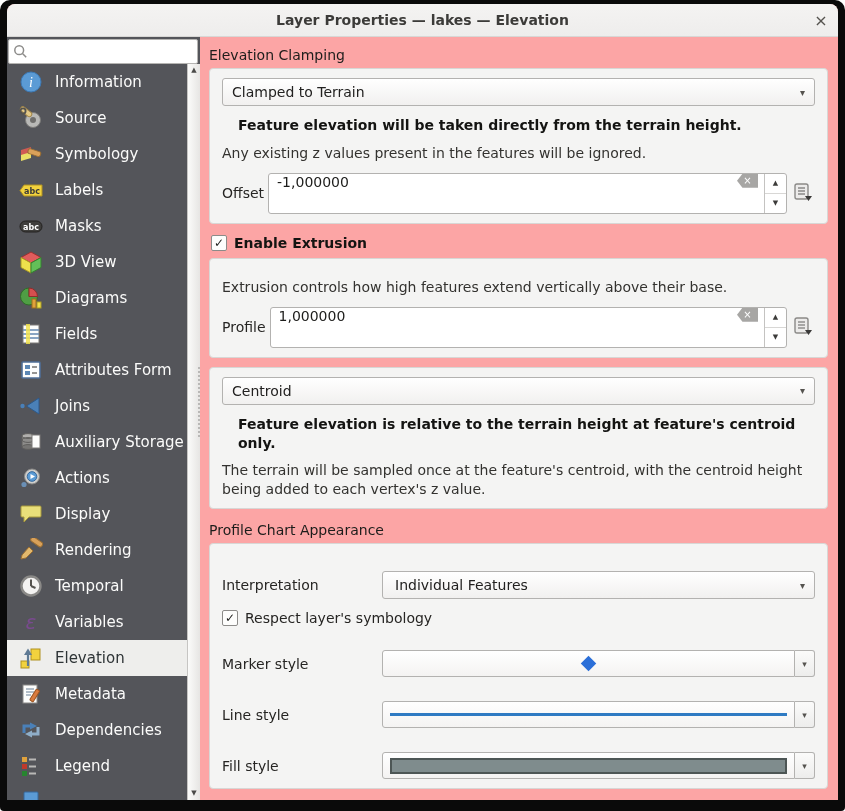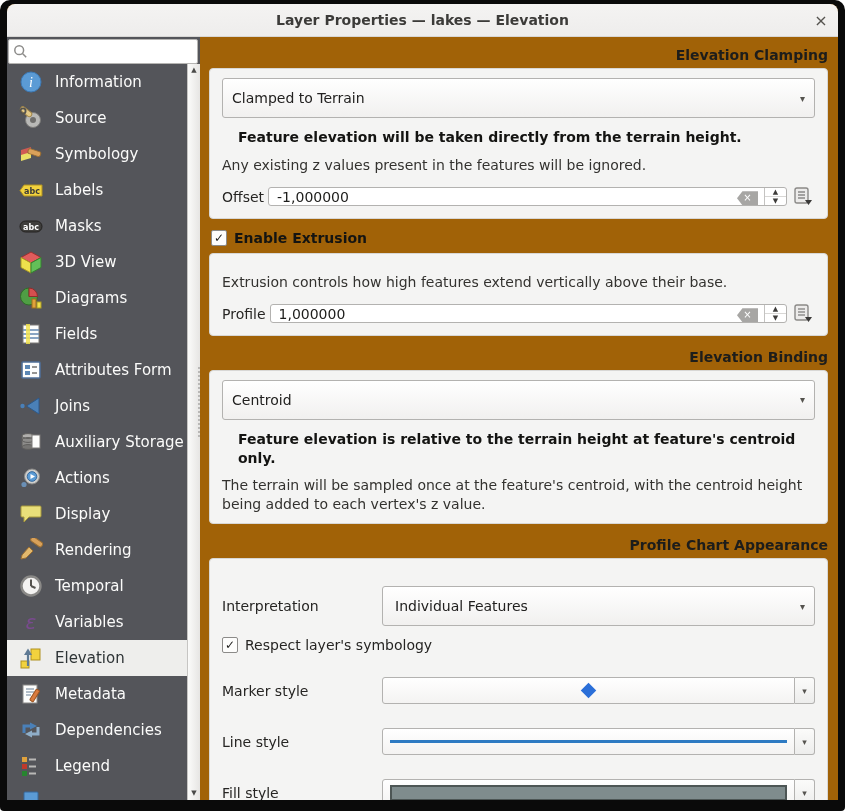--- a/index.html
+++ b/index.html
@@ -1,18 +1,18 @@
 <!DOCTYPE html>
 <html><head>
 <meta charset="utf-8">
 <style>
   html,body{margin:0;padding:0;background:#ffffff;font-family:"DejaVu Sans",sans-serif;}
   *{box-sizing:border-box;}
   #window{position:relative;width:845px;height:811px;background:#0a0a0a;border-radius:10px 10px 4px 4px;overflow:hidden;}
-  #inner{position:absolute;top:4px;left:7px;right:7px;bottom:11px;background:#a16207;border-radius:8px 8px 0 0;overflow:hidden;display:flex;flex-direction:column;}
+  #inner{position:absolute;top:4px;left:7px;right:7px;bottom:11px;background:#fca5a5;border-radius:8px 8px 0 0;overflow:hidden;display:flex;flex-direction:column;}
   
   .titlebar{height:33px;background:linear-gradient(#f4f3f2,#eeedec);display:flex;align-items:center;flex:0 0 auto;border-bottom:1px solid #d8d7d5;}
   .titlebar .title{flex:1;text-align:center;font-weight:bold;font-size:14px;color:#3c3b39;}
   .titlebar .close{width:34px;text-align:center;font-size:16px;color:#55534f;cursor:pointer;}
   
   .content{flex:1;display:flex;min-height:0;}
   
   .sidebar{width:193px;flex:0 0 auto;display:flex;flex-direction:column;background:#54555a;}
   .searchwrap{background:#54555a;padding:2px 0 0 1px;}
   .search{width:190px;height:25px;background:#ffffff;border:1px solid #b5b4b2;border-radius:2px;display:flex;align-items:center;padding:0 4px;}
@@ -22,32 +22,32 @@
   .side-item{height:36px;display:flex;align-items:center;gap:12px;padding-left:12px;color:#fbfbfa;font-size:15px;cursor:pointer;}
   .side-item.selected{background:#eeeeec;color:#2e3436;}
   .side-item .icn{width:24px;height:24px;flex:0 0 auto;display:flex;align-items:center;justify-content:center;}
   .side-item .icn svg{width:24px;height:24px;display:block;}
   
   .sscroll{width:13px;flex:0 0 auto;background:linear-gradient(to right,#fbfbfa,#e6e5e3);border-left:1px solid #c6c5c3;display:flex;flex-direction:column;align-items:center;justify-content:space-between;padding:3px 0;}
   .sscroll .arr{font-size:7px;color:#4a4a48;line-height:1;}
   
   .panel{flex:1;display:flex;flex-direction:column;padding:6px 10px 8px 9px;min-width:0;position:relative;}
   .splitter{position:absolute;left:-2px;top:330px;height:70px;width:4px;border-left:2px dotted #b9b8b6;}
-  .sect-title{font-size:14px;font-weight:bold;color:#1d1d1b;margin:4px 0 5px 0;text-align:right;}
+  .sect-title{font-size:14px;font-weight:normal;color:#1d1d1b;margin:4px 0 5px 0;}
   .groupbox{background:#f4f4f3;border:1px solid #d8d7d5;border-radius:4px;padding:9px 12px;margin-bottom:9px;}
   .note-bold{font-size:14px;font-weight:bold;color:#141412;margin:10px 0 0 16px;line-height:1.35;}
   .note{font-size:14px;color:#33322f;margin:9px 0 0 0;line-height:1.35;}
   
-  .combo{height:40px;border:1px solid #b3b2b0;border-radius:3px;background:linear-gradient(#ffffff,#f1f0ef);display:flex;align-items:center;padding:0 9px;font-size:14px;color:#222120;cursor:pointer;}
+  .combo{height:28px;border:1px solid #b3b2b0;border-radius:3px;background:linear-gradient(#ffffff,#f1f0ef);display:flex;align-items:center;padding:0 9px;font-size:14px;color:#222120;cursor:pointer;}
   .combo .cval{flex:1;overflow:hidden;white-space:nowrap;}
   .combo .carr{font-size:10px;color:#55534f;padding-left:6px;}
   
   .fieldrow{display:flex;align-items:center;margin-top:10px;gap:4px;}
   .fieldrow .flabel{font-size:14px;color:#262523;flex:0 0 auto;}
-  .spinbox{flex:1;height:19px;background:#ffffff;border:1px solid #b3b2b0;border-radius:3px;display:flex;align-items:flex-end;overflow:hidden;}
+  .spinbox{flex:1;height:41px;background:#ffffff;border:1px solid #b3b2b0;border-radius:3px;display:flex;align-items:flex-start;overflow:hidden;}
   .spinbox input{flex:1;border:none;outline:none;font-size:14px;color:#1d1d1b;padding:0 8px;background:transparent;min-width:0;font-family:"DejaVu Sans",sans-serif;}
   .clearbtn{width:21px;height:14px;background:#a7a6a4;color:#ffffff;font-size:10px;line-height:14px;text-align:center;clip-path:polygon(26% 0,100% 0,100% 100%,26% 100%,0 50%);margin-right:6px;cursor:pointer;flex:0 0 auto;}
   .spinner{width:22px;align-self:stretch;border-left:1px solid #c4c3c1;display:flex;flex-direction:column;flex:0 0 auto;}
   .spinner .sp{flex:1;display:flex;align-items:center;justify-content:center;font-size:7px;color:#3c3b39;cursor:pointer;}
   .spinner .sp.up{border-bottom:1px solid #d8d7d5;}
   .ddbtn{width:24px;height:24px;flex:0 0 auto;display:flex;align-items:center;justify-content:center;cursor:pointer;}
   
   .checkrow{display:flex;align-items:center;gap:7px;margin:2px 0 7px 2px;}
   .checkbox{width:16px;height:16px;background:#fdfdfc;border:1px solid #8c8b89;border-radius:2px;display:flex;align-items:center;justify-content:center;font-size:12px;font-weight:bold;color:#1d1d1b;cursor:pointer;flex:0 0 auto;}
   .checklabel-bold{font-size:14px;font-weight:bold;color:#141412;}
@@ -398,21 +398,20 @@
                   <rect x="3" y="2" width="13" height="15" rx="2" fill="#ecebea" stroke="#8a8987" stroke-width="1.4"></rect>
                   <line x1="6" y1="6" x2="13" y2="6" stroke="#8a8987" stroke-width="1.4"></line>
                   <line x1="6" y1="9" x2="13" y2="9" stroke="#8a8987" stroke-width="1.4"></line>
                   <line x1="6" y1="12" x2="13" y2="12" stroke="#8a8987" stroke-width="1.4"></line>
                   <path d="M13 14 h7 l-3.5 5 z" fill="#3a3938"></path>
                 </svg>
         </span>
       </div>
     </div>
 
-    <div class="sect-title">Elevation Binding</div>
     <div class="groupbox">
       <div class="combo">
         <span class="cval">Centroid</span>
         <span class="carr">▾</span>
       </div>
       <div class="note-bold">Feature elevation is relative to the terrain height at feature's centroid only.</div>
       <div class="note">The terrain will be sampled once at the feature's centroid, with the centroid height being added to each vertex's z value.</div>
     </div>
 
     <div class="sect-title">Profile Chart Appearance</div>

